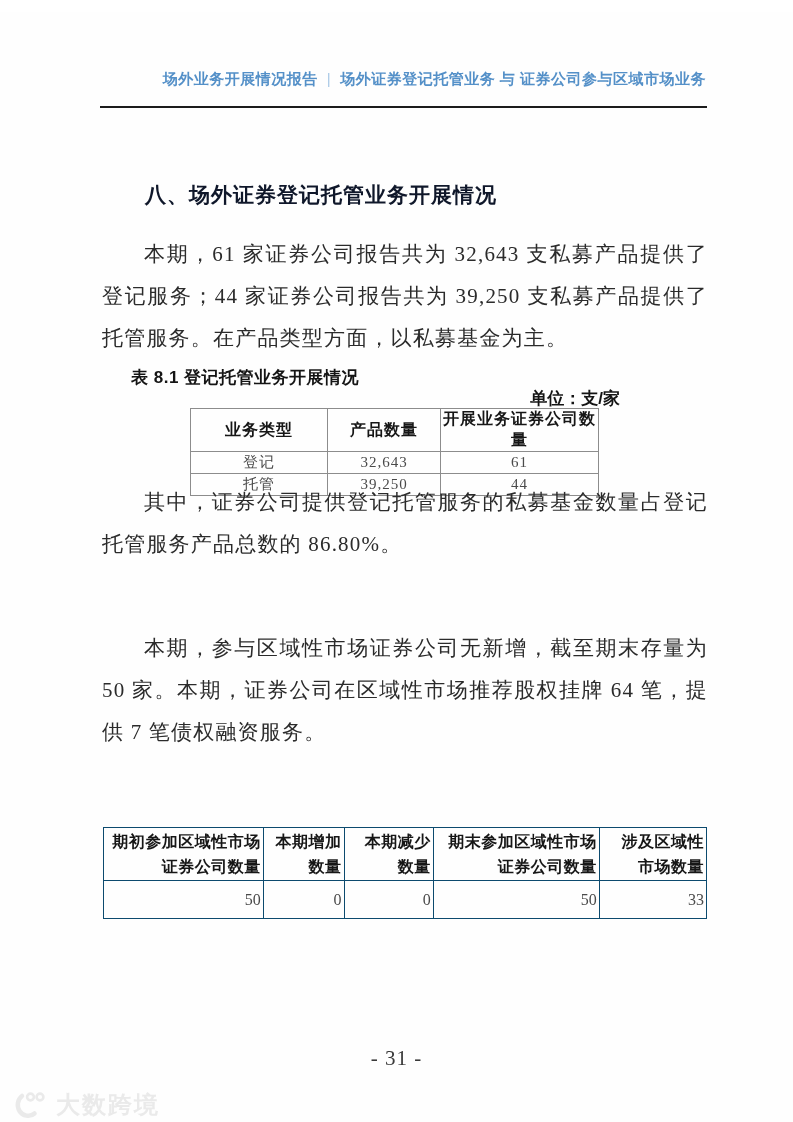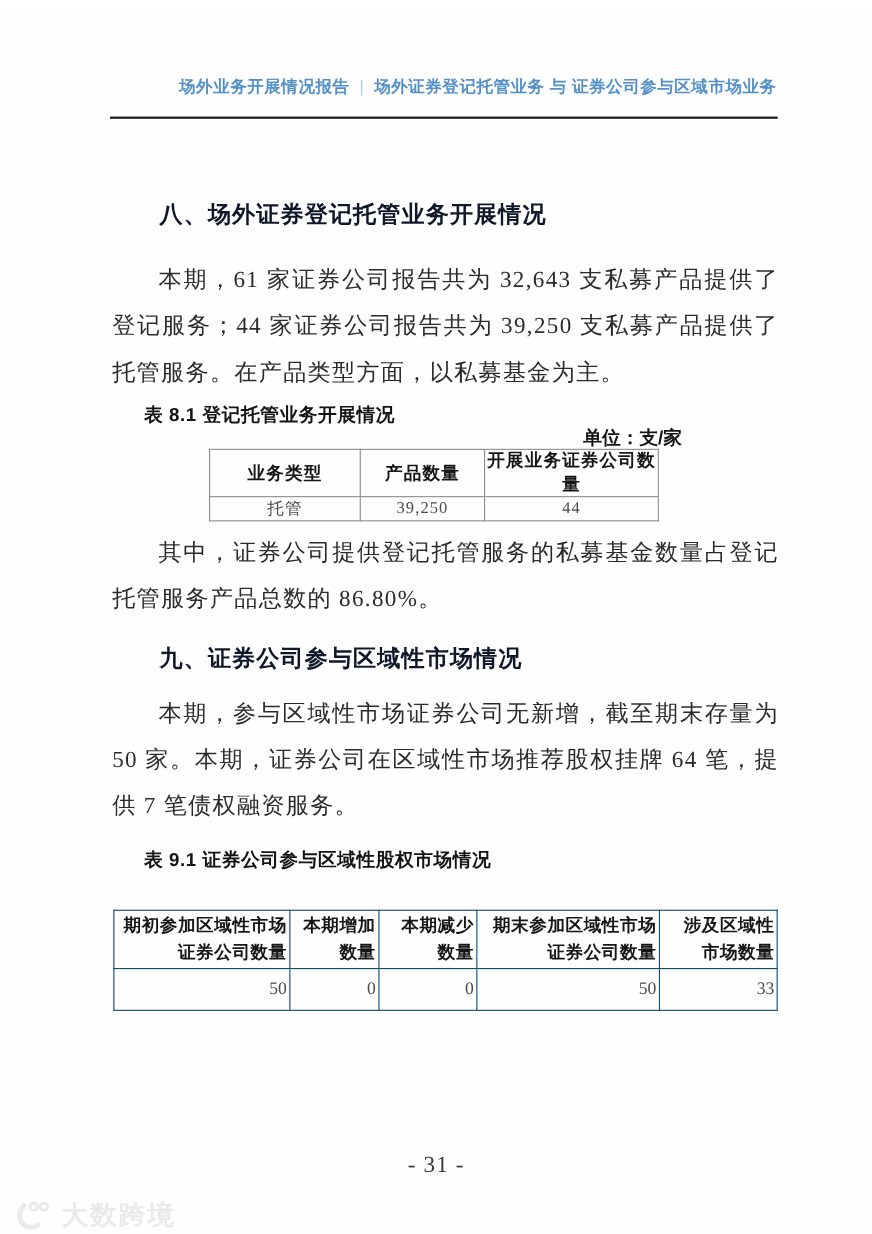--- a/index.html
+++ b/index.html
@@ -117,33 +117,36 @@
       </colgroup>
     <thead>
       <tr>
         <th>业务类型</th>
         <th>产品数量</th>
         <th>开展业务证券公司数量</th>
       </tr>
     </thead>
     <tbody>
       <tr>
+        <td>登记</td>
+        <td>32,643</td>
+        <td>61</td>
+      </tr>
+      <tr>
         <td>托管</td>
         <td>39,250</td>
         <td>44</td>
       </tr>
     </tbody>
   </table>
 
   <p class="body-para p2">其中，证券公司提供登记托管服务的私募基金数量占登记托管服务产品总数的 86.80%。</p>
 
-  <h2 class="sec-heading h9">九、证券公司参与区域性市场情况</h2>
   <p class="body-para p3">本期，参与区域性市场证券公司无新增，截至期末存量为 50 家。本期，证券公司在区域性市场推荐股权挂牌 64 笔，提供 7 笔债权融资服务。</p>
 
-  <div class="tbl-caption c91">表 9.1 证券公司参与区域性股权市场情况</div>
 
   <table class="table91">
     <colgroup>
         <col style="width:26.5%">
         <col style="width:13.4%">
         <col style="width:14.8%">
         <col style="width:27.5%">
         <col style="width:17.8%">
       </colgroup>
     <thead>

